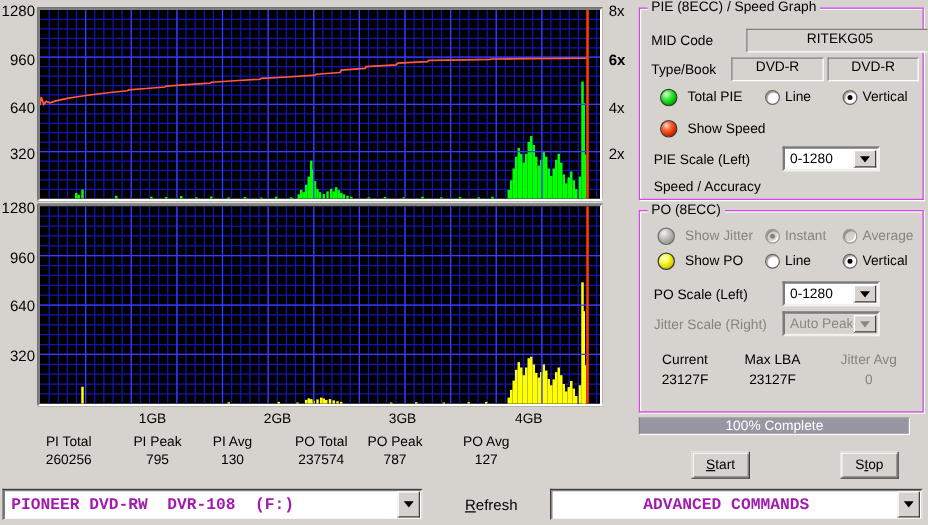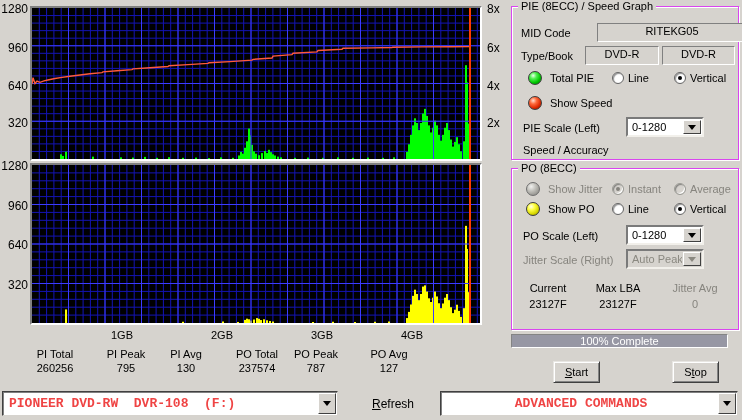--- a/index.html
+++ b/index.html
@@ -27,21 +27,21 @@
   .combo .val{position:absolute;left:4px;top:0;bottom:0;right:20px;font-size:11px;display:flex;align-items:center;color:#000;white-space:nowrap;overflow:hidden;}
   .combo.gray{background:#d6d3ce;}
   .combo.gray .val{color:#8a8880;}
   .drop-btn{position:absolute;top:1px;right:1px;bottom:1px;width:16px;background:#d6d3ce;
             border:1px solid;border-color:#ffffff #404040 #404040 #ffffff;display:flex;align-items:center;justify-content:center;}
   .drop-btn .tri{width:0;height:0;border-left:4px solid transparent;border-right:4px solid transparent;border-top:5px solid #000;}
   .combo.gray .drop-btn .tri{border-top-color:#8a8880;}
 
   
   .combo-big{background:#fff;border:1px solid;border-color:#404040 #d6d3ce #d6d3ce #404040;box-shadow:inset 1px 1px 0 #808080, inset -1px -1px 0 #fff;box-sizing:border-box;}
-  .combo-big .val{position:absolute;left:6px;top:0;bottom:0;right:22px;font-family:"Liberation Mono",monospace;font-weight:700;font-size:13px;display:flex;align-items:center;color:#ef4444;white-space:pre;overflow:hidden;}
+  .combo-big .val{position:absolute;left:6px;top:0;bottom:0;right:22px;font-family:"Liberation Mono",monospace;font-weight:700;font-size:13px;display:flex;align-items:center;color:#a21caf;white-space:pre;overflow:hidden;}
   .combo-big .val.center{justify-content:center;}
 
   
   .btn{background:#d6d3ce;border:1px solid;border-color:#e8e6e2 #404040 #404040 #e8e6e2;
        box-shadow:inset 1px 1px 0 #ffffff, inset -1px -1px 0 #848484;
        font-size:11px;color:#000;display:flex;align-items:center;justify-content:center;cursor:default;}
 
   
   .radio{position:relative;box-sizing:border-box;width:12px;height:12px;border-radius:50%;background:#fff;
          border:1px solid #636363;box-shadow:inset 1px 1px 1px rgba(64,64,64,.55), inset -1px -1px 0 #ffffff;}
@@ -245,21 +245,21 @@
         <line x1="438" y1="0" x2="438" y2="151" stroke="#3c3cff" stroke-width="1"></line>
         <line x1="0" y1="113.25" x2="448" y2="113.25" stroke="#3c3cff" stroke-width="1"></line>
         <line x1="0" y1="75.5" x2="448" y2="75.5" stroke="#3c3cff" stroke-width="1"></line>
         <line x1="0" y1="37.75" x2="448" y2="37.75" stroke="#3c3cff" stroke-width="1"></line>
         <polyline points="0,76.1 1,69.6 3,75.5 5,73.1 8,74.3 12,72.9 17,71.7 23,70.5 30,69.4 38,68.2 48,67.0 58,65.8 70,64.6 71,63.9 85,62.8 100,61.6 101,60.9 118,59.7 136,58.5 137,57.8 156,56.6 176,55.4 177,54.7 198,53.6 220,52.1 221,51.4 240,50.0 241,48.1 260,46.7 261,45.3 285,43.9 286,42.5 310,41.3 311,40.3 340,39.9 360,39.5 361,39.2 390,38.9 420,38.7 438,38.6" fill="none" stroke="#ff5a3c" stroke-width="1.4"></polyline>
         <line x1="438" y1="0" x2="438" y2="151" stroke="#ff3c00" stroke-width="2"></line>
       </svg>
   </div>
 
   <span class="abs tick" style="left:487px;top:2px;">8x</span>
-  <span class="abs tick" style="left:487px;top:41px;">6x</span>
+  <span class="abs tick" style="left:487px;top:41px;font-weight:bold;">6x</span>
   <span class="abs tick" style="left:487px;top:79px;">4x</span>
   <span class="abs tick" style="left:487px;top:116px;">2x</span>
 
   <span class="abs tick" style="left:0;top:159px;width:28px;text-align:right;">1280</span>
   <span class="abs tick" style="left:0;top:199px;width:28px;text-align:right;">960</span>
   <span class="abs tick" style="left:0;top:238px;width:28px;text-align:right;">640</span>
   <span class="abs tick" style="left:0;top:278px;width:28px;text-align:right;">320</span>
 
   <div class="abs graph-box" style="left:30px;top:163px;width:448px;height:158px;">
     <svg id="svg-po" width="448" height="158" preserveAspectRatio="none" viewBox="0 0 448 158">
@@ -411,21 +411,21 @@
         <line x1="0" y1="118.5" x2="448" y2="118.5" stroke="#3c3cff" stroke-width="1"></line>
         <line x1="0" y1="79" x2="448" y2="79" stroke="#3c3cff" stroke-width="1"></line>
         <line x1="0" y1="39.5" x2="448" y2="39.5" stroke="#3c3cff" stroke-width="1"></line>
         <line x1="438" y1="0" x2="438" y2="158" stroke="#ff3c00" stroke-width="2"></line>
       </svg>
   </div>
 
   <span class="abs lbl" style="left:102px;top:329px;width:40px;text-align:center;">1GB</span>
   <span class="abs lbl" style="left:202px;top:329px;width:40px;text-align:center;">2GB</span>
   <span class="abs lbl" style="left:302px;top:329px;width:40px;text-align:center;">3GB</span>
-  <span class="abs lbl" style="left:392px;top:329px;width:40px;text-align:center;">4GB</span>
+  <span class="abs lbl" style="left:403px;top:329px;width:40px;text-align:center;">4GB</span>
 
   <span class="abs lbl" style="left:25px;top:348px;width:60px;text-align:center;">PI Total</span>
   <span class="abs lbl" style="left:96px;top:348px;width:60px;text-align:center;">PI Peak</span>
   <span class="abs lbl" style="left:156px;top:348px;width:60px;text-align:center;">PI Avg</span>
   <span class="abs lbl" style="left:227px;top:348px;width:60px;text-align:center;">PO Total</span>
   <span class="abs lbl" style="left:286px;top:348px;width:60px;text-align:center;">PO Peak</span>
   <span class="abs lbl" style="left:359px;top:348px;width:60px;text-align:center;">PO Avg</span>
 
   <span class="abs lbl" style="left:25px;top:362px;width:60px;text-align:center;">260256</span>
   <span class="abs lbl" style="left:96px;top:362px;width:60px;text-align:center;">795</span>

